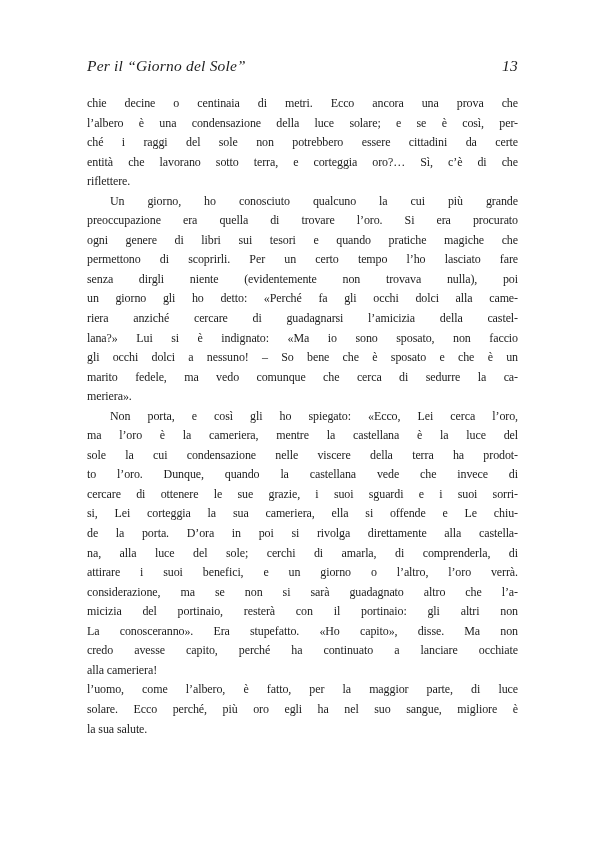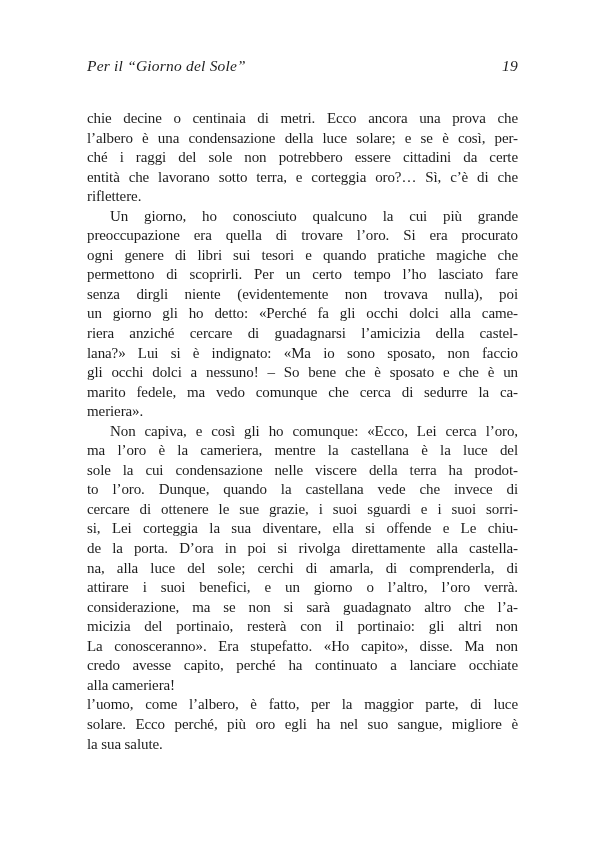--- a/index.html
+++ b/index.html
@@ -26,69 +26,68 @@
     align-items: flex-start;
     font-style: italic;
     font-size: 15.5px;
     letter-spacing: 0.2px;
   }
   .page-body {
     position: absolute;
     left: 87px;
     top: 94px;
     width: 431px;
-    font-size: 15px;
+    font-size: 12px;
     line-height: 19.55px;
     letter-spacing: -0.1px;
     text-align: left;
-    margin-top: 15px;
   }
   .line {
     min-height: 19.55px;
     white-space: normal;
   }
   .line.just {
     text-align: justify;
     text-align-last: justify;
   }
   .line.ind {
     text-indent: 23px;
   }
 </style>
 </head>
 <body>
 
 <div class="page">
   <div class="running-header">
     <span>Per il “Giorno del Sole”</span>
-    <span>19</span>
+    <span>13</span>
   </div>
   <div class="page-body">
       <div class="line just">chie decine o centinaia di metri. Ecco ancora una prova che</div>
       <div class="line just">l’albero è una condensazione della luce solare; e se è così, per-</div>
       <div class="line just">ché i raggi del sole non potrebbero essere cittadini da certe</div>
       <div class="line just">entità che lavorano sotto terra, e corteggia oro?… Sì, c’è di che</div>
       <div class="line">riflettere.</div>
       <div class="line just ind">Un giorno, ho conosciuto qualcuno la cui più grande</div>
       <div class="line just">preoccupazione era quella di trovare l’oro. Si era procurato</div>
       <div class="line just">ogni genere di libri sui tesori e quando pratiche magiche che</div>
       <div class="line just">permettono di scoprirli. Per un certo tempo l’ho lasciato fare</div>
       <div class="line just">senza dirgli niente (evidentemente non trovava nulla), poi</div>
       <div class="line just">un giorno gli ho detto: «Perché fa gli occhi dolci alla came-</div>
       <div class="line just">riera anziché cercare di guadagnarsi l’amicizia della castel-</div>
       <div class="line just">lana?» Lui si è indignato: «Ma io sono sposato, non faccio</div>
       <div class="line just">gli occhi dolci a nessuno! – So bene che è sposato e che è un</div>
       <div class="line just">marito fedele, ma vedo comunque che cerca di sedurre la ca-</div>
       <div class="line">meriera».</div>
-      <div class="line just ind">Non capiva, e così gli ho comunque: «Ecco, Lei cerca l’oro,</div>
+      <div class="line just ind">Non porta, e così gli ho spiegato: «Ecco, Lei cerca l’oro,</div>
       <div class="line just">ma l’oro è la cameriera, mentre la castellana è la luce del</div>
       <div class="line just">sole la cui condensazione nelle viscere della terra ha prodot-</div>
       <div class="line just">to l’oro. Dunque, quando la castellana vede che invece di</div>
       <div class="line just">cercare di ottenere le sue grazie, i suoi sguardi e i suoi sorri-</div>
-      <div class="line just">si, Lei corteggia la sua diventare, ella si offende e Le chiu-</div>
+      <div class="line just">si, Lei corteggia la sua cameriera, ella si offende e Le chiu-</div>
       <div class="line just">de la porta. D’ora in poi si rivolga direttamente alla castella-</div>
       <div class="line just">na, alla luce del sole; cerchi di amarla, di comprenderla, di</div>
       <div class="line just">attirare i suoi benefici, e un giorno o l’altro, l’oro verrà.</div>
       <div class="line just">considerazione, ma se non si sarà guadagnato altro che l’a-</div>
       <div class="line just">micizia del portinaio, resterà con il portinaio: gli altri non</div>
       <div class="line just">La conosceranno». Era stupefatto. «Ho capito», disse. Ma non</div>
       <div class="line just">credo avesse capito, perché ha continuato a lanciare occhiate</div>
       <div class="line">alla cameriera!</div>
       <div class="line just">l’uomo, come l’albero, è fatto, per la maggior parte, di luce</div>
       <div class="line just">solare. Ecco perché, più oro egli ha nel suo sangue, migliore è</div>

